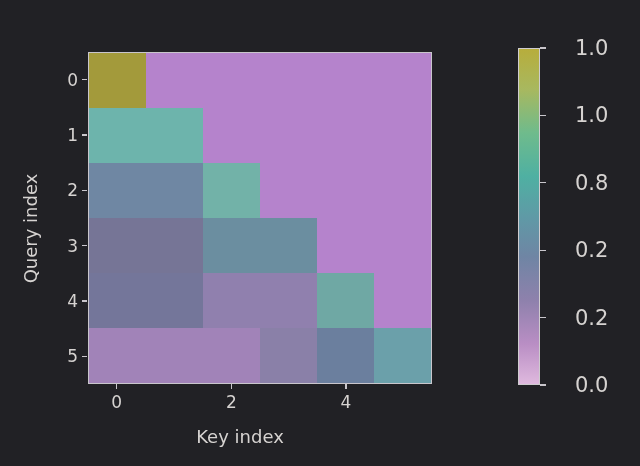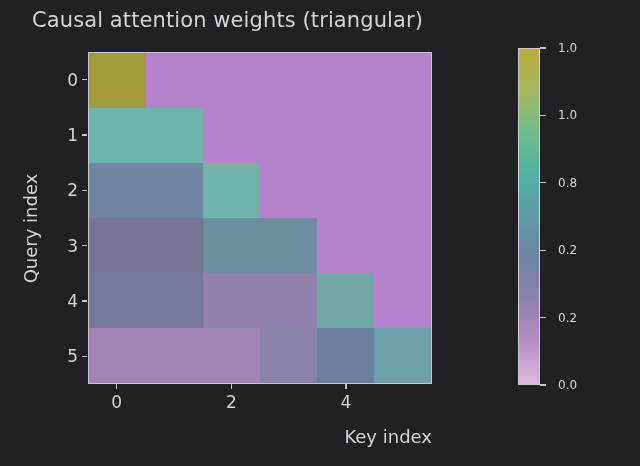--- a/index.html
+++ b/index.html
@@ -57,21 +57,21 @@
     white-space: nowrap;
   }
   .ytick-label { right: 562px; text-align: right; transform: translateY(-50%); }
   .xtick-label { transform: translateX(-50%); top: 392px; }
 
   
   #xaxis-title {
     position: absolute;
     left: 0; right: 208px;
     top: 426px;
-    text-align: right;
+    text-align: center;
     font-size: 18px;
     color: #d6d3d1;
     padding-left: 48px;
   }
   #yaxis-title {
     position: absolute;
     left: -100px;
     top: 218px;
     width: 260px;
     text-align: center;
@@ -97,22 +97,22 @@
   }
   .cbar-tick {
     position: absolute;
     left: 540px;
     width: 6px;
     height: 1.4px;
     background: #c9c6cc;
   }
   .cbar-label {
     position: absolute;
-    left: 558px;
-    font-size: 12px;
+    left: 575px;
+    font-size: 21px;
     color: #d6d3d1;
     transform: translateY(-50%);
     white-space: nowrap;
   }
 
   
   #watermark {
     position: absolute;
     left: 50px;
     top: 391px;
@@ -121,21 +121,20 @@
     white-space: nowrap;
     letter-spacing: .4px;
     pointer-events: none;
   }
 </style>
 </head>
 <body>
 
 <div id="root">
 
-  <div id="chart-title">Causal attention weights (triangular)</div>
 
   <div id="plot-area">
     <div id="heatmap-grid" style="grid-template-columns: repeat(6, 1fr); grid-template-rows: repeat(6, 1fr);">
         <div class="heat-cell" style="background: rgb(163, 154, 59);"></div>
         <div class="heat-cell" style="background: rgb(181, 131, 204);"></div>
         <div class="heat-cell" style="background: rgb(181, 131, 204);"></div>
         <div class="heat-cell" style="background: rgb(181, 131, 204);"></div>
         <div class="heat-cell" style="background: rgb(181, 131, 204);"></div>
         <div class="heat-cell" style="background: rgb(181, 131, 204);"></div>
         <div class="heat-cell" style="background: rgb(109, 180, 172);"></div>

